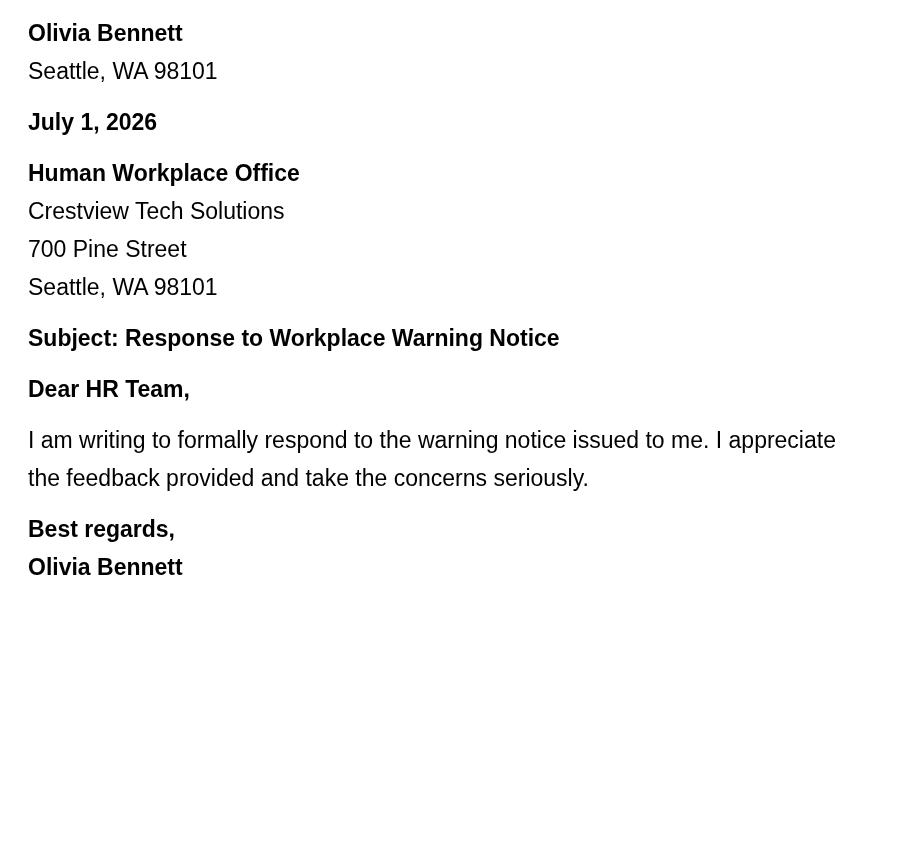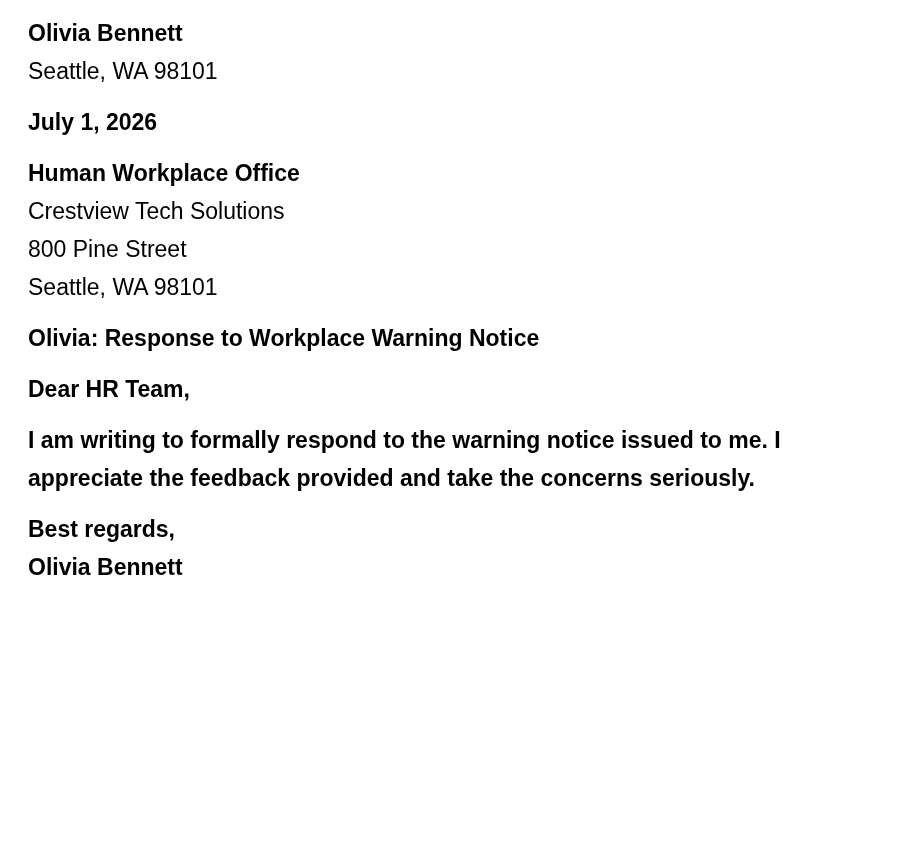--- a/index.html
+++ b/index.html
@@ -33,21 +33,21 @@
     line-height: 38px;
     font-weight: 400;
     white-space: pre-wrap;
   }
   .line.bold {
     font-weight: 700;
   }
   .para {
     font-size: 23px;
     line-height: 38px;
-    font-weight: 700;
+    font-weight: 400;
     max-width: 840px;
     margin: 0;
   }
   .signature-block .line {
     line-height: 38px;
   }
 </style>
 </head>
 <body>
 
@@ -58,26 +58,26 @@
     <div class="line">Seattle, WA 98101</div>
   </div>
 
   <div class="block">
     <div class="line bold">July 1, 2026</div>
   </div>
 
   <div class="block">
     <div class="line bold">Human Workplace Office</div>
     <div class="line">Crestview Tech Solutions</div>
-    <div class="line">800 Pine Street</div>
+    <div class="line">700 Pine Street</div>
     <div class="line">Seattle, WA 98101</div>
   </div>
 
   <div class="block">
-    <div class="line bold">Olivia: Response to Workplace Warning Notice</div>
+    <div class="line bold">Subject: Response to Workplace Warning Notice</div>
   </div>
 
   <div class="block">
     <div class="line bold">Dear HR Team,</div>
   </div>
 
   <div class="block">
     <p class="para">I am writing to formally respond to the warning notice issued to me. I appreciate the feedback provided and take the concerns seriously.</p>
   </div>
 

